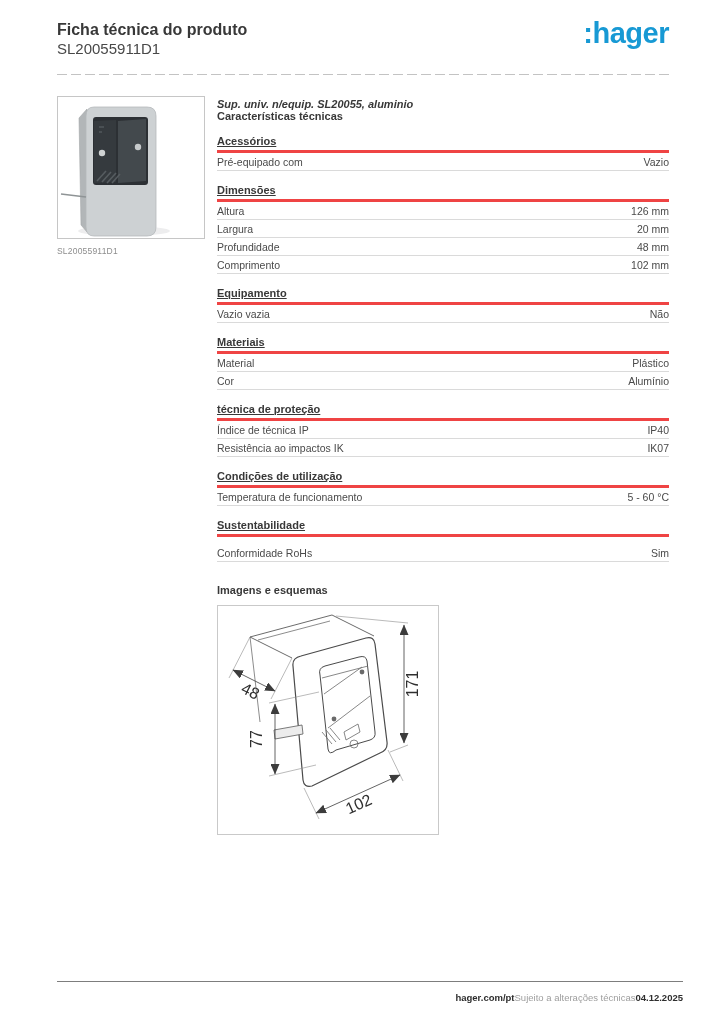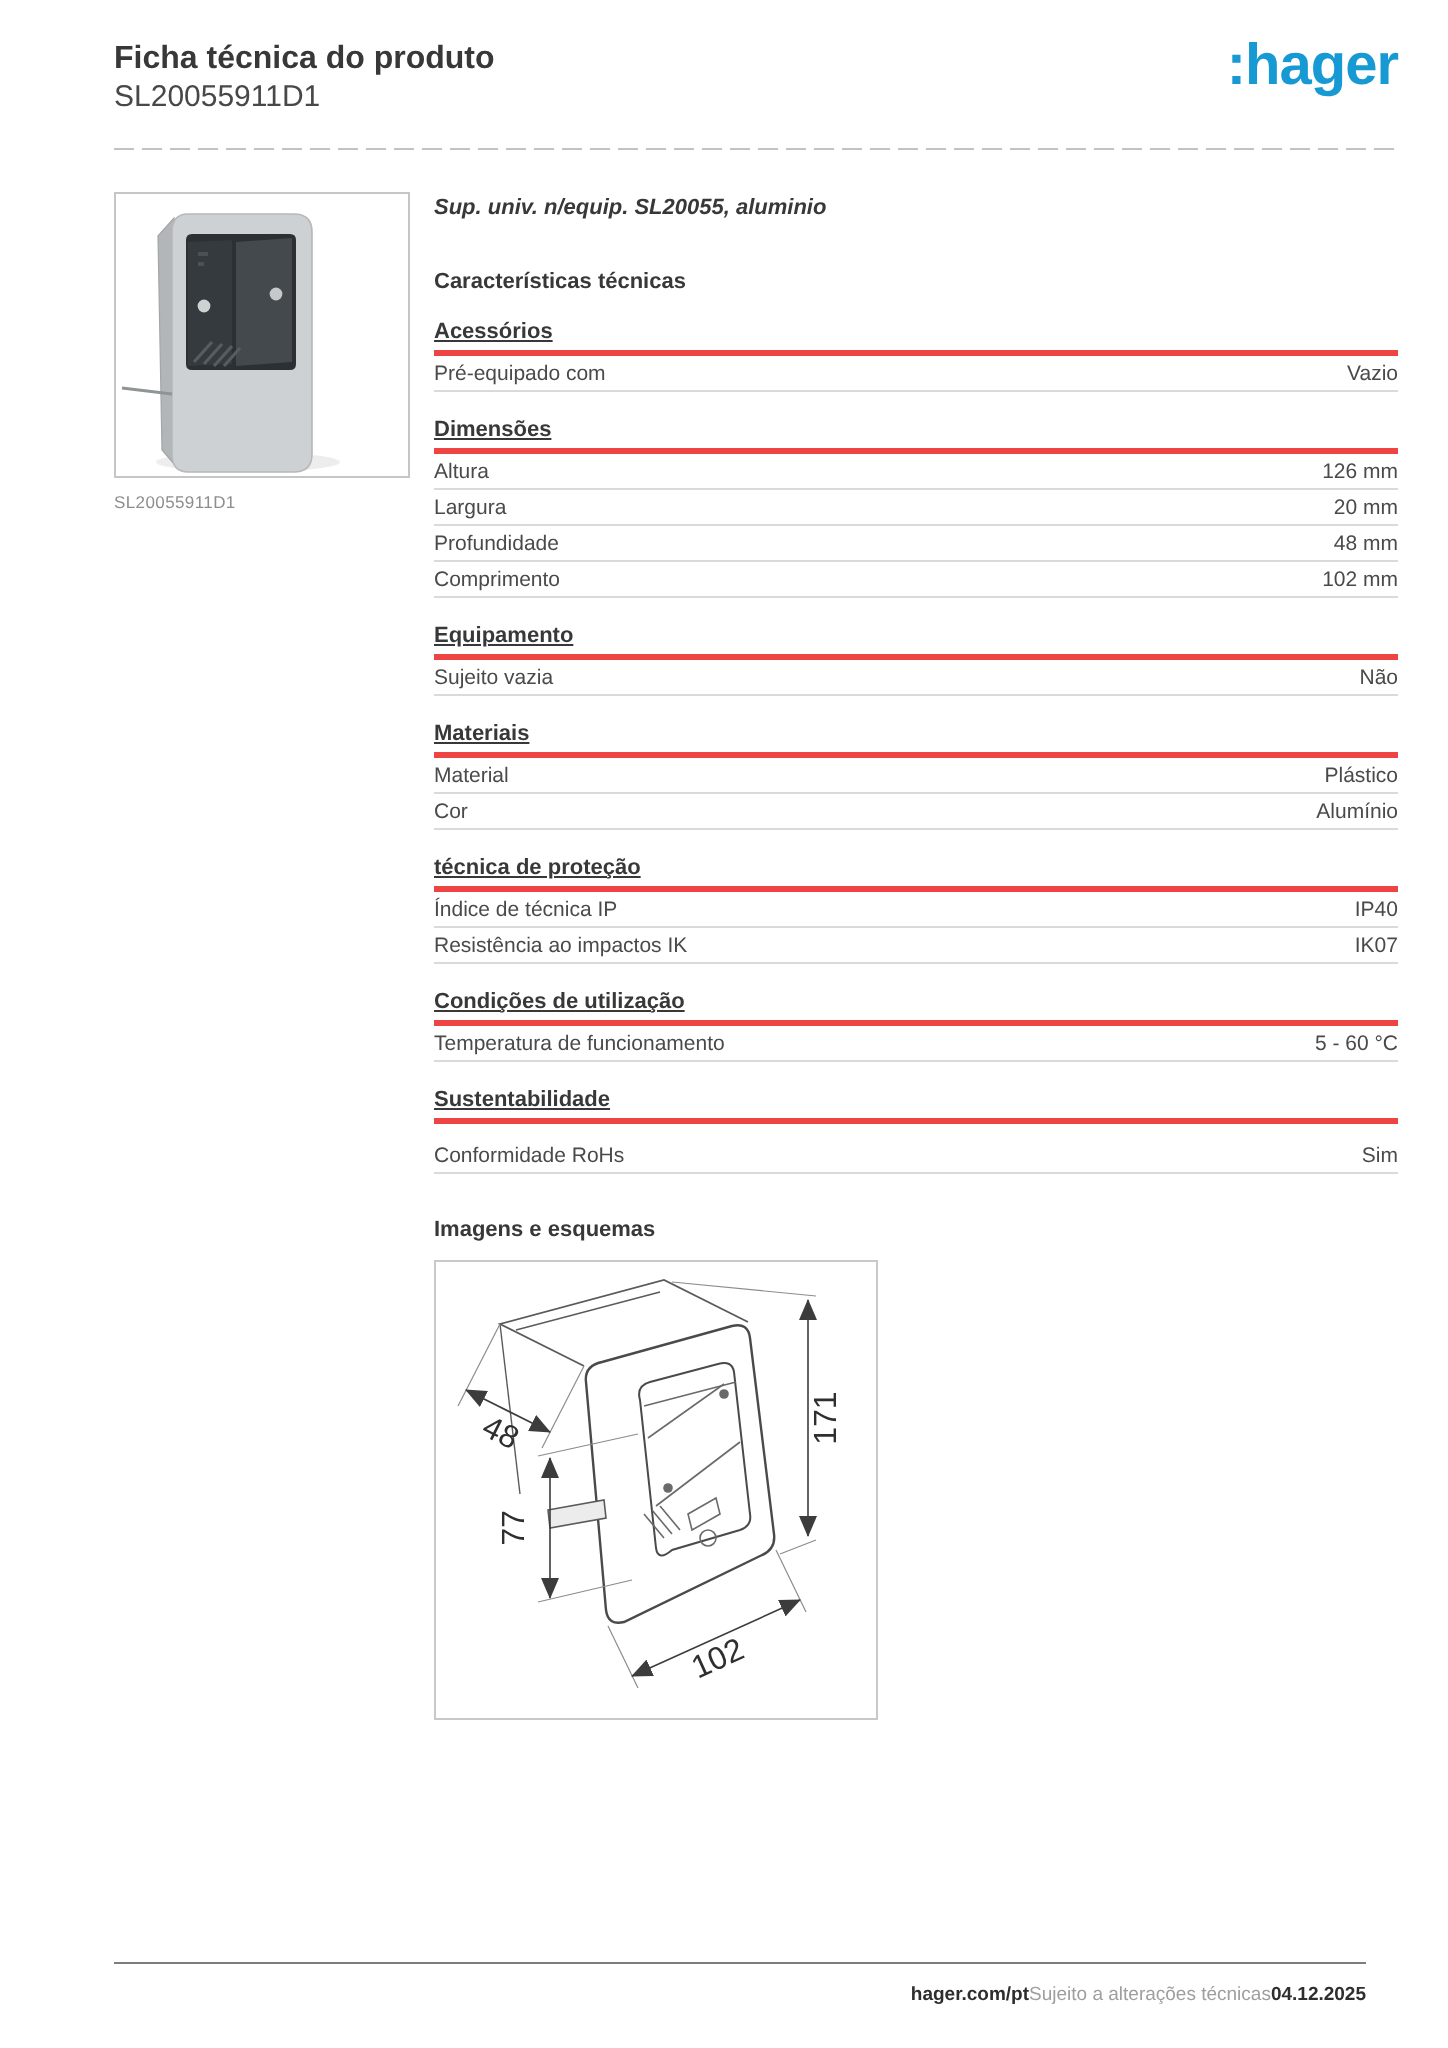--- a/index.html
+++ b/index.html
@@ -2,39 +2,39 @@
 <html><head>
 <meta charset="utf-8">
 <style>
   * { margin:0; padding:0; box-sizing:border-box; }
   html,body { background:#ffffff; }
   body {
     width:724px; height:1024px; position:relative;
     font-family:"Liberation Sans", sans-serif; color:#3c3c3c;
     overflow:hidden;
   }
-  .page { padding:20px 25px 0 57px; }
+  .page { padding:20px 55px 0 57px; }
 
   
   .header { display:flex; justify-content:space-between; align-items:flex-start; }
   .header-title { font-size:16px; font-weight:bold; color:#383838; line-height:1.25; }
   .header-code  { font-size:15px; font-weight:normal; color:#484848; line-height:1.25; }
   .logo { font-size:29px; font-weight:bold; color:#1799d4; letter-spacing:-0.5px; line-height:0.9; }
   .header-sep { margin-top:15px; height:1px;
     background-image:repeating-linear-gradient(90deg,#c3c3c3 0 10px, rgba(0,0,0,0) 10px 14px); }
 
   
   .content { display:flex; margin-top:21px; gap:12px; }
   .left-col { width:148px; flex:none; }
   .img-frame { width:148px; height:143px; border:1px solid #c6c6c6; background:#fff; }
   .img-caption { font-size:8.5px; color:#8d8d8d; margin-top:7px; letter-spacing:0.2px; }
   .right-col { flex:1; min-width:0; }
 
   .product-name { font-size:11px; font-weight:bold; color:#383838; margin-top:2px;font-style:italic; }
-  .char-title   { font-size:11px; font-weight:bold; color:#383838; margin-top:25px; }
+  .char-title   { font-size:11px; font-weight:bold; color:#383838; }
 
   .spec-section { margin-top:13px; }
   .spec-heading { font-size:11px; font-weight:bold; color:#383838;
                   padding-bottom:3px; border-bottom:3px solid #ef4444;text-decoration:underline; }
   .spec-row { display:flex; justify-content:space-between; align-items:baseline;
               font-size:10.5px; color:#4a4a4a; padding:3px 0 2px 0;
               border-bottom:1px solid #dadada; }
   .spec-row .val { text-align:right; white-space:nowrap; padding-left:10px; }
   .spec-row.gap-top { margin-top:7px; }
 
@@ -127,21 +127,21 @@
         </div>
         <div class="spec-row">
           <span>Comprimento</span>
           <span class="val">102 mm</span>
         </div>
       </div>
 
       <div class="spec-section">
         <div class="spec-heading">Equipamento</div>
         <div class="spec-row">
-          <span>Sujeito vazia</span>
+          <span>Vazio vazia</span>
           <span class="val">Não</span>
         </div>
       </div>
 
       <div class="spec-section">
         <div class="spec-heading">Materiais</div>
         <div class="spec-row">
           <span>Material</span>
           <span class="val">Plástico</span>
         </div>

